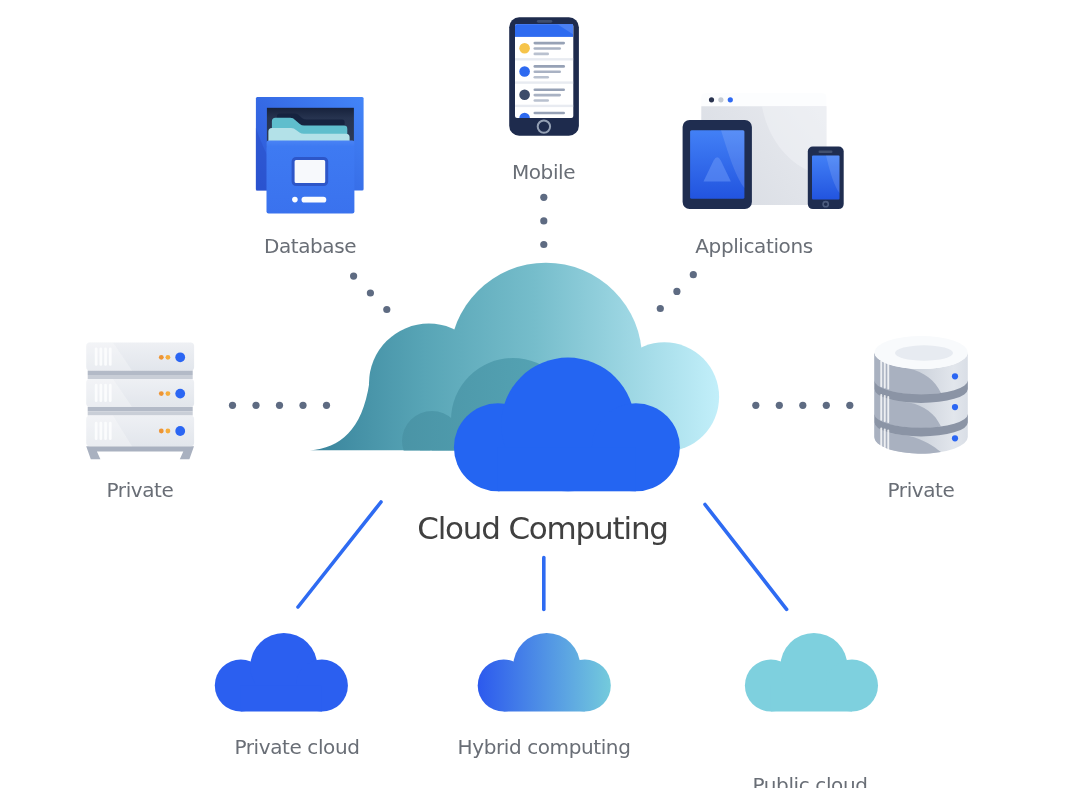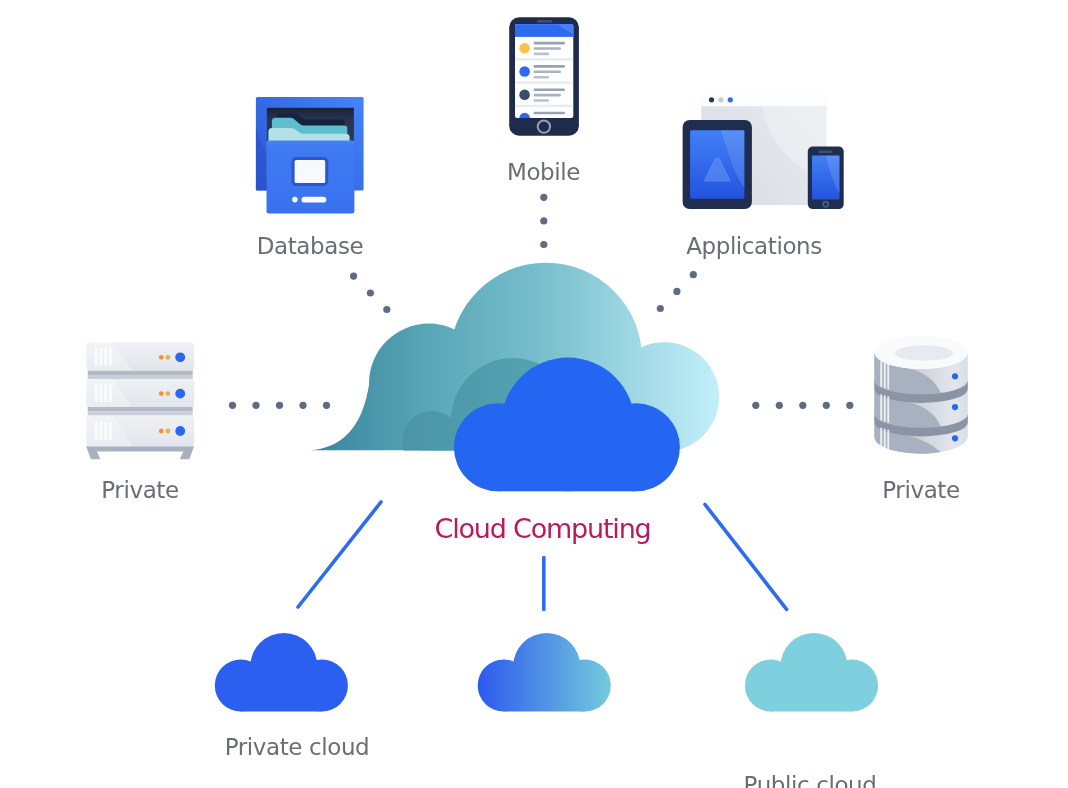--- a/index.html
+++ b/index.html
@@ -1,22 +1,22 @@
 <!DOCTYPE html>
 <html><head>
 <meta charset="utf-8">
 <style>
   html,body{margin:0;padding:0;background:#ffffff;}
   #stage{position:relative;width:1068px;height:788px;background:#ffffff;overflow:hidden;
          font-family:"DejaVu Sans","Liberation Sans",sans-serif;}
   #artwork{position:absolute;left:0;top:0;}
   .lbl{position:absolute;transform:translate(-50%,-50%);white-space:nowrap;
-       color:#696e76;font-size:23px;letter-spacing:-0.4px;line-height:1;}
+       color:#696e76;font-size:20px;letter-spacing:-0.4px;line-height:1;}
   .title{position:absolute;transform:translate(-50%,-50%);white-space:nowrap;
-       color:#be185d;font-size:27px;letter-spacing:-1.2px;line-height:1;}
+       color:#404040;font-size:31px;letter-spacing:-1.2px;line-height:1;}
 </style>
 </head>
 <body>
 
 <div id="stage">
 
 <svg id="artwork" width="1068" height="788" viewBox="0 0 1068 788" xmlns="http://www.w3.org/2000/svg">
   <defs>
     <linearGradient id="gradTeal" gradientUnits="userSpaceOnUse" x1="310" y1="0" x2="719" y2="0">
       <stop offset="0" stop-color="#38839b"></stop>
@@ -308,15 +308,16 @@
   </g>
 </svg>
 
 <div class="lbl" style="left:310px;top:246px">Database</div>
 <div class="lbl" style="left:543.5px;top:172px">Mobile</div>
 <div class="lbl" style="left:754px;top:246px">Applications</div>
 <div class="lbl" style="left:140px;top:490px">Private</div>
 <div class="lbl" style="left:921px;top:490px">Private</div>
 <div class="title" style="left:542.5px;top:527.5px">Cloud Computing</div>
 <div class="lbl" style="left:297px;top:747px">Private cloud</div>
+<div class="lbl" style="left:544px;top:747px">Hybrid computing</div>
 <div class="lbl" style="left:810px;top:785px">Public cloud</div>
 
 </div>
 
 </body></html>

